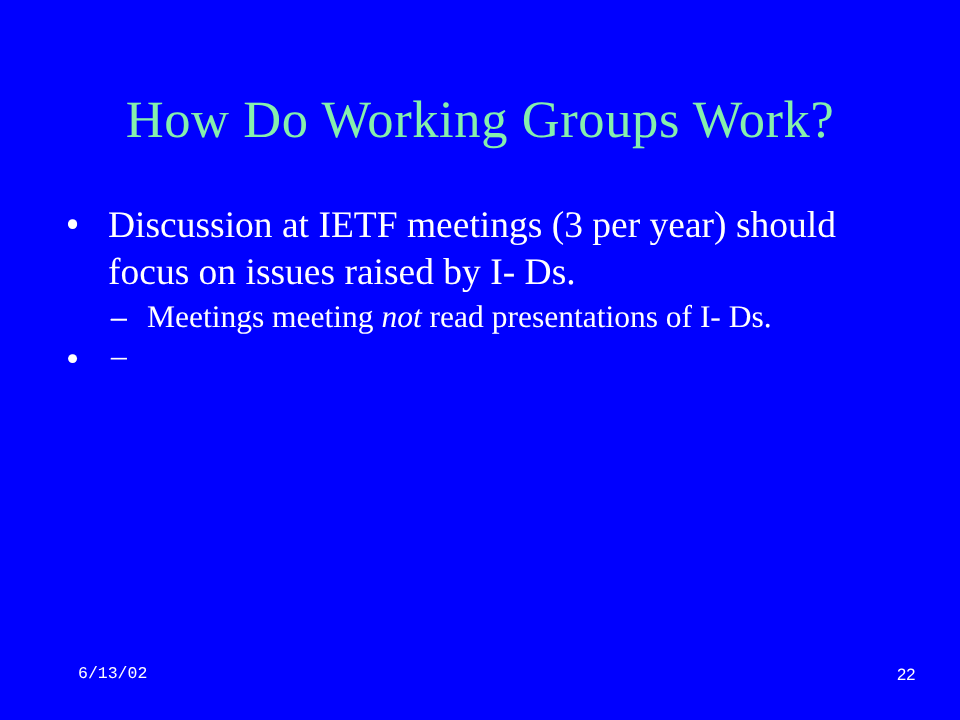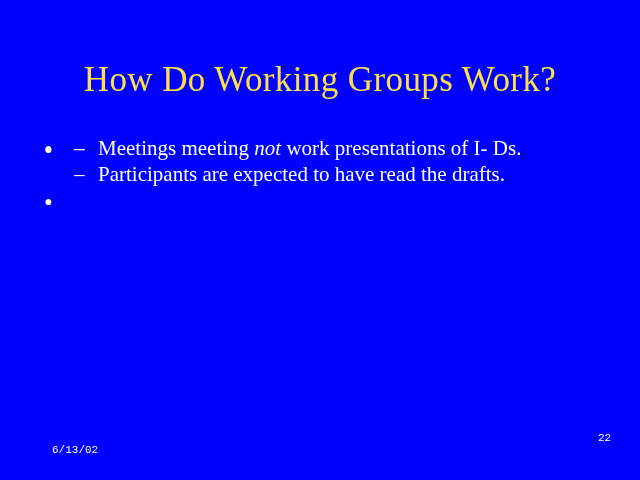--- a/index.html
+++ b/index.html
@@ -18,21 +18,21 @@
     width: 640px;
     height: 480px;
     background: #0000ff;
   }
   #slide-title {
     position: absolute;
     left: 0;
     top: 60px;
     width: 640px;
     text-align: center;
-    color: #fde047;
+    color: #86efac;
     font-family: "Liberation Serif", "DejaVu Serif", serif;
     font-size: 35px;
     line-height: 40px;
     letter-spacing: 0.4px;
     white-space: nowrap;
   }
   #body-list {
     position: absolute;
     left: 0;
     top: 134px;
@@ -88,56 +88,56 @@
     left: 52px;
     top: 443px;
     color: #ffffff;
     font-family: Liberation Mono, monospace;
     font-size: 11px;
     line-height: 14px;
   }
   #footer-page {
     position: absolute;
     left: 598px;
-    top: 431px;
+    top: 443px;
     color: #ffffff;
-    font-family: Liberation Mono, monospace;
+    font-family: Liberation Sans, sans-serif;
     font-size: 11px;
     line-height: 14px;
   }
 </style>
 </head>
 <body>
 
 <div id="slide">
 
   <div id="slide-title">How Do Working Groups Work?</div>
 
   <div id="body-list">
 
     <div class="bullet-row lvl1">
       <span class="marker">•</span>
     </div>
 
     <div class="bullet-row lvl1">
       <span class="marker">•</span>
+      <span class="text">Discussion at IETF meetings (3 per year) should focus on issues raised by I- Ds.</span>
     </div>
 
     <div class="bullet-row lvl2">
       <span class="marker">–</span>
     </div>
 
     <div class="bullet-row lvl2">
       <span class="marker">–</span>
-      <span class="text"><span>Meetings meeting </span><i>not</i><span> work presentations of I- Ds.</span></span>
+      <span class="text"><span>Meetings meeting </span><i>not</i><span> read presentations of I- Ds.</span></span>
     </div>
 
     <div class="bullet-row lvl2">
       <span class="marker">–</span>
-      <span class="text">Participants are expected to have read the drafts.</span>
     </div>
 
     <div class="bullet-row lvl1">
       <span class="marker">•</span>
     </div>
 
   </div>
 
   <div id="footer-date">6/13/02</div>
 

